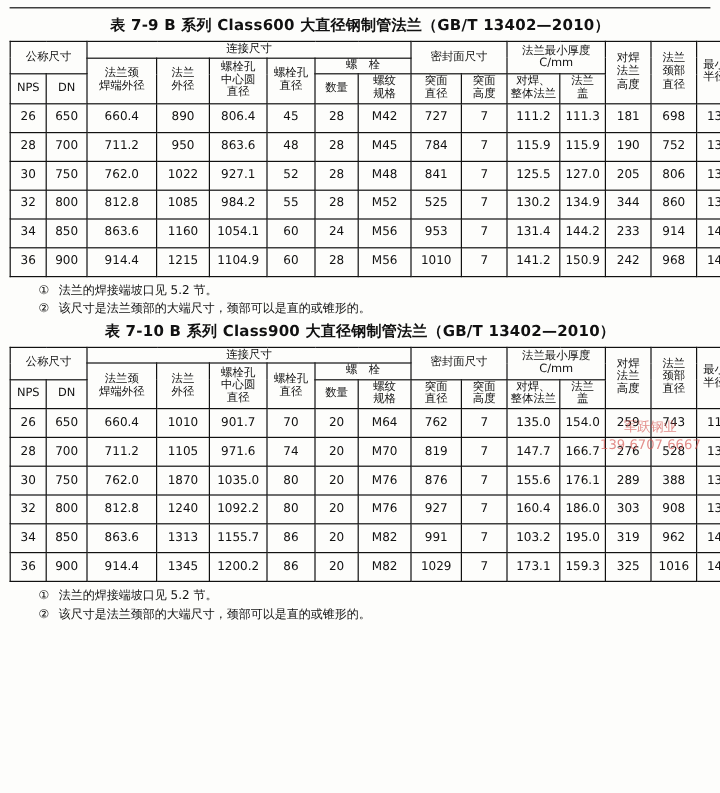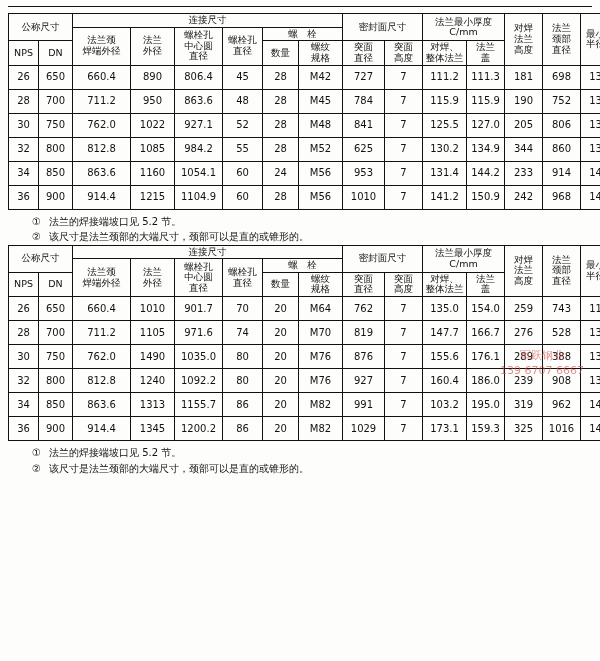--- a/index.html
+++ b/index.html
@@ -66,20 +66,21 @@
   }
   .wm1{top:349px;right:16px;}
   .blk2{margin-top:2px;}
 </style>
 </head>
 <body>
 
 <div class="page">
   <div class="rule-top"></div>
 
+  <div class="tbl-title">表 7-9  B 系列 Class600 大直径钢制管法兰（GB/T 13402—2010）</div>
 
   <table class="flange">
     <colgroup>
       <col style="width:30px">
         <col style="width:34px">
         <col style="width:58px">
       <col style="width:44px">
         <col style="width:48px">
         <col style="width:40px">
       <col style="width:36px">
@@ -177,21 +178,21 @@
       </tr>
       <tr>
         <td>32</td>
         <td>800</td>
         <td>812.8</td>
         <td>1085</td>
         <td>984.2</td>
         <td>55</td>
         <td>28</td>
         <td>M52</td>
-        <td>625</td>
+        <td>525</td>
         <td>7</td>
         <td>130.2</td>
         <td>134.9</td>
         <td>344</td>
         <td>860</td>
         <td>13</td>
       </tr>
       <tr>
         <td>34</td>
         <td>850</td>
@@ -227,20 +228,21 @@
         <td>14</td>
       </tr>
     </tbody>
   </table>
 
   <div class="notes">
     <div><span class="note-num">①</span><span>法兰的焊接端坡口见 5.2 节。</span></div>
     <div><span class="note-num">②</span><span>该尺寸是法兰颈部的大端尺寸，颈部可以是直的或锥形的。</span></div>
   </div>
 
+  <div class="tbl-title blk2">表 7-10  B 系列 Class900 大直径钢制管法兰（GB/T 13402—2010）</div>
 
   <table class="flange">
     <colgroup>
       <col style="width:30px">
         <col style="width:34px">
         <col style="width:58px">
       <col style="width:44px">
         <col style="width:48px">
         <col style="width:40px">
       <col style="width:36px">
@@ -316,21 +318,21 @@
         <td>147.7</td>
         <td>166.7</td>
         <td>276</td>
         <td>528</td>
         <td>13</td>
       </tr>
       <tr>
         <td>30</td>
         <td>750</td>
         <td>762.0</td>
-        <td>1490</td>
+        <td>1870</td>
         <td>1035.0</td>
         <td>80</td>
         <td>20</td>
         <td>M76</td>
         <td>876</td>
         <td>7</td>
         <td>155.6</td>
         <td>176.1</td>
         <td>289</td>
         <td>388</td>
@@ -342,21 +344,21 @@
         <td>812.8</td>
         <td>1240</td>
         <td>1092.2</td>
         <td>80</td>
         <td>20</td>
         <td>M76</td>
         <td>927</td>
         <td>7</td>
         <td>160.4</td>
         <td>186.0</td>
-        <td>239</td>
+        <td>303</td>
         <td>908</td>
         <td>13</td>
       </tr>
       <tr>
         <td>34</td>
         <td>850</td>
         <td>863.6</td>
         <td>1313</td>
         <td>1155.7</td>
         <td>86</td>

